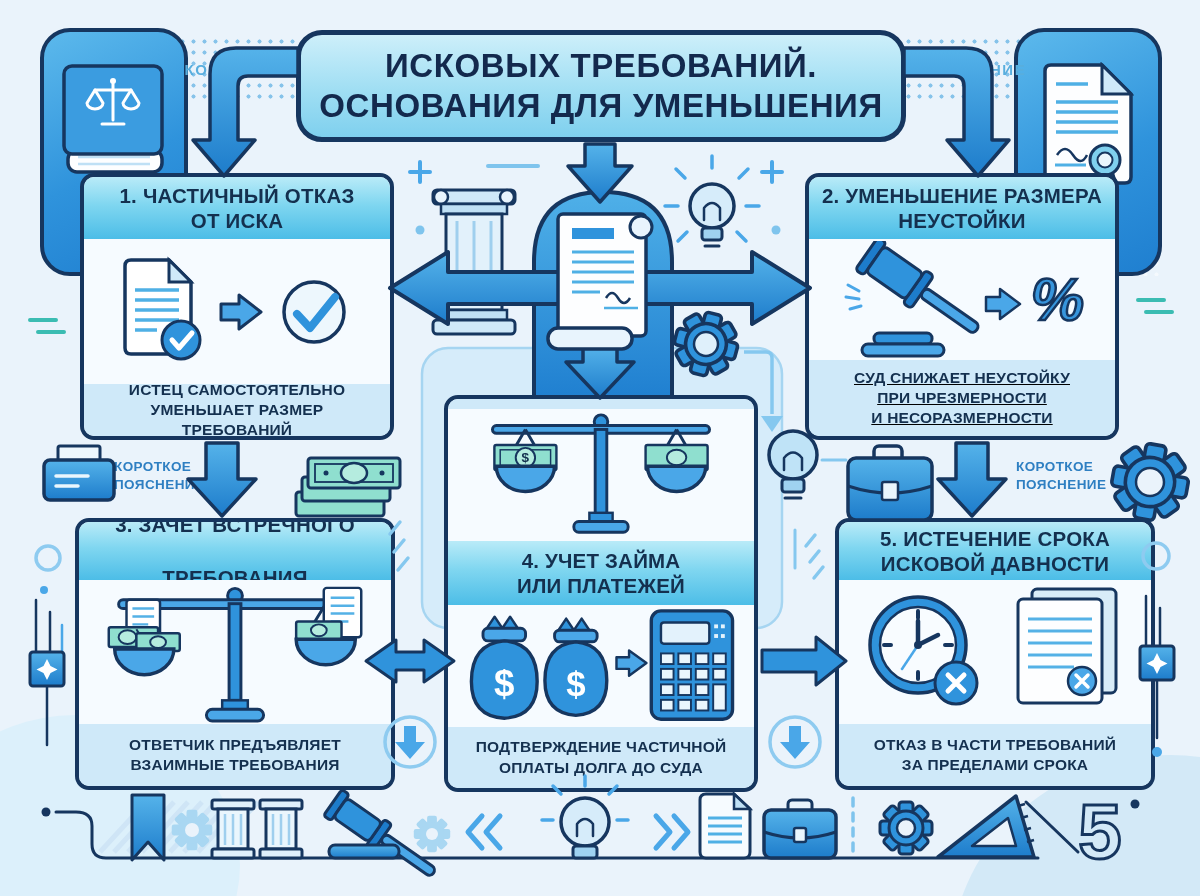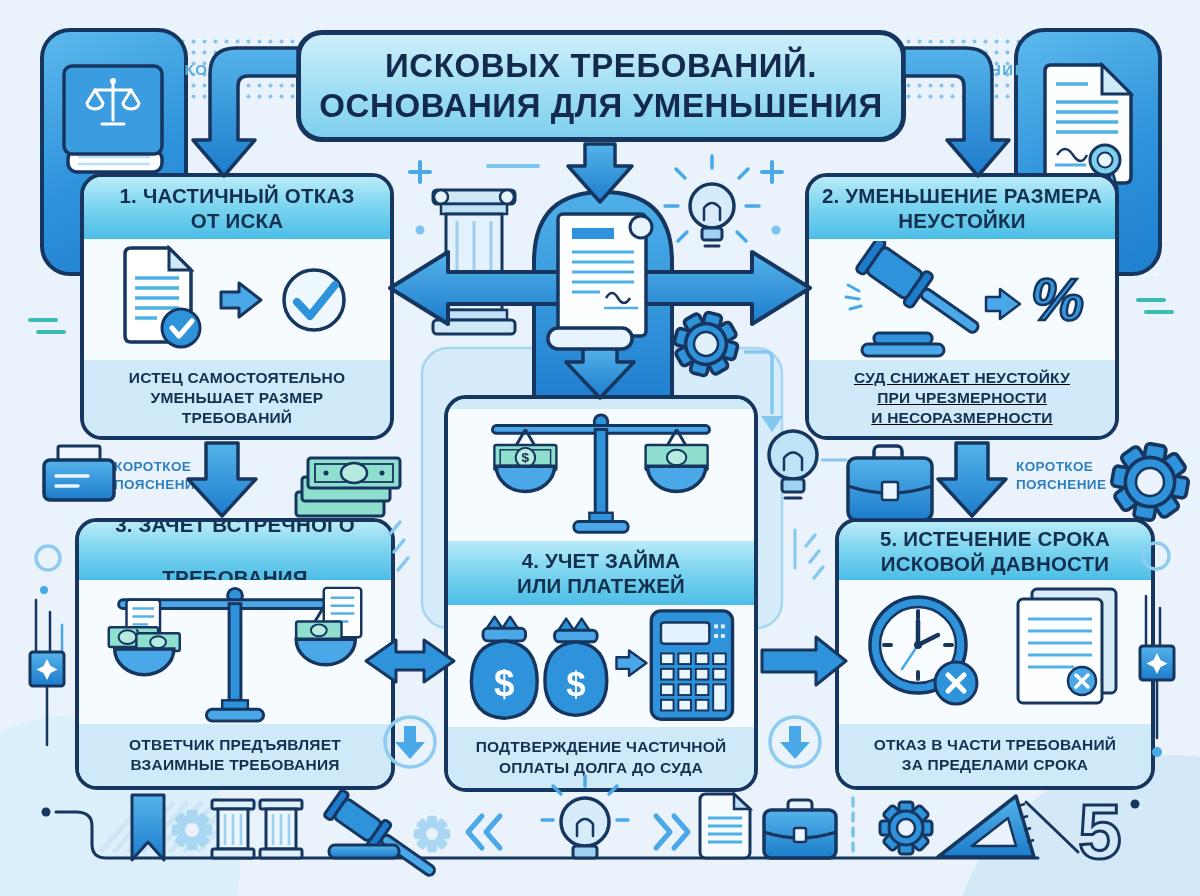--- a/index.html
+++ b/index.html
@@ -14,21 +14,21 @@
     background:linear-gradient(155deg,#5cb9ec 0%,#2f93dc 55%,#1f7fd0 100%);
     box-sizing:border-box;display:flex;justify-content:center;}
   .title-box{position:absolute;left:296px;top:30px;width:610px;height:112px;box-sizing:border-box;
     background:linear-gradient(180deg,#cdeffa 0%,#9fdef3 55%,#7fd0ee 100%);
     border:5px solid #16365f;border-radius:26px;display:flex;flex-direction:column;
     align-items:center;justify-content:center;}
   .title-box .ln{display:block;font-size:33px;font-weight:800;color:#13294d;letter-spacing:.6px;line-height:1.22;}
   .corner-label{position:absolute;font-size:15px;font-weight:800;color:#58aede;letter-spacing:1.6px;text-align:center;}
   .note{position:absolute;font-size:13.5px;font-weight:800;color:#2e7fc2;line-height:1.35;letter-spacing:.4px;}
   .note .ln{display:block;}
-  .fbox{position:absolute;border:4px solid #16365f;border-radius:22px;overflow:hidden;
+  .fbox{position:absolute;border:4px solid #16365f;border-radius:14px;overflow:hidden;
     background:#f6fbff;display:flex;flex-direction:column;box-sizing:border-box;}
   .hdrband{background:linear-gradient(180deg,#b9ebf8 0%,#7fd6f0 45%,#4cbde7 100%);
     display:flex;flex-direction:column;align-items:center;justify-content:center;flex:none;}
   .hdrband .ln{display:block;font-size:20.5px;font-weight:800;color:#14304f;line-height:1.24;letter-spacing:.2px;}
   .mid{flex:1;display:flex;align-items:center;justify-content:center;background:#f6fbff;}
   .desc{background:#cfe9f9;display:flex;flex-direction:column;align-items:center;justify-content:center;flex:none;}
   .desc .ln{display:block;font-size:15.5px;font-weight:800;color:#14304f;line-height:1.3;letter-spacing:.2px;}
   .strip{height:10px;background:#cfe9f9;flex:none;}
   .pct{font-size:60px;font-weight:800;font-style:italic;color:#3795dc;
     -webkit-text-stroke:2.5px #16365f;margin-left:6px;}
@@ -122,21 +122,21 @@
         <path d="M18,34 H62 M18,44 H62 M18,54 H62 M18,64 H62 M18,74 H40" stroke="#4fb0e5" stroke-width="3.5" fill="none"></path>
         <circle cx="64" cy="84" r="19" fill="#2f93dc" stroke="#16365f" stroke-width="3"></circle>
         <path d="M55,84 l7,8 l13,-15" stroke="#ffffff" stroke-width="5" fill="none" stroke-linecap="round" stroke-linejoin="round"></path>
         <path d="M104,48 h18 v-9 l22,17 -22,17 v-9 h-18 Z" fill="#4aa7e8" stroke="#16365f" stroke-width="3" stroke-linejoin="round"></path>
         <g>
           <circle cx="197" cy="56" r="30" fill="#edf7fd" stroke="#16365f" stroke-width="3.5"></circle>
           <path d="M180,58 l13,14 25,-31" stroke="#2f93dc" stroke-width="8" fill="none" stroke-linecap="round" stroke-linejoin="round"></path>
         </g>
       </svg>
     </div>
-    <div class="desc" style="height:76px;">
+    <div class="desc" style="height:52px;">
       <span class="ln">ИСТЕЦ САМОСТОЯТЕЛЬНО</span>
       <span class="ln">УМЕНЬШАЕТ РАЗМЕР</span>
       <span class="ln">ТРЕБОВАНИЙ</span>
     </div>
   </div>
 
   <div class="fbox" style="left:805px;top:173px;width:314px;height:267px;">
     <div class="hdrband" style="height:62px;">
       <span class="ln">2. УМЕНЬШЕНИЕ РАЗМЕРА</span>
       <span class="ln">НЕУСТОЙКИ</span>

